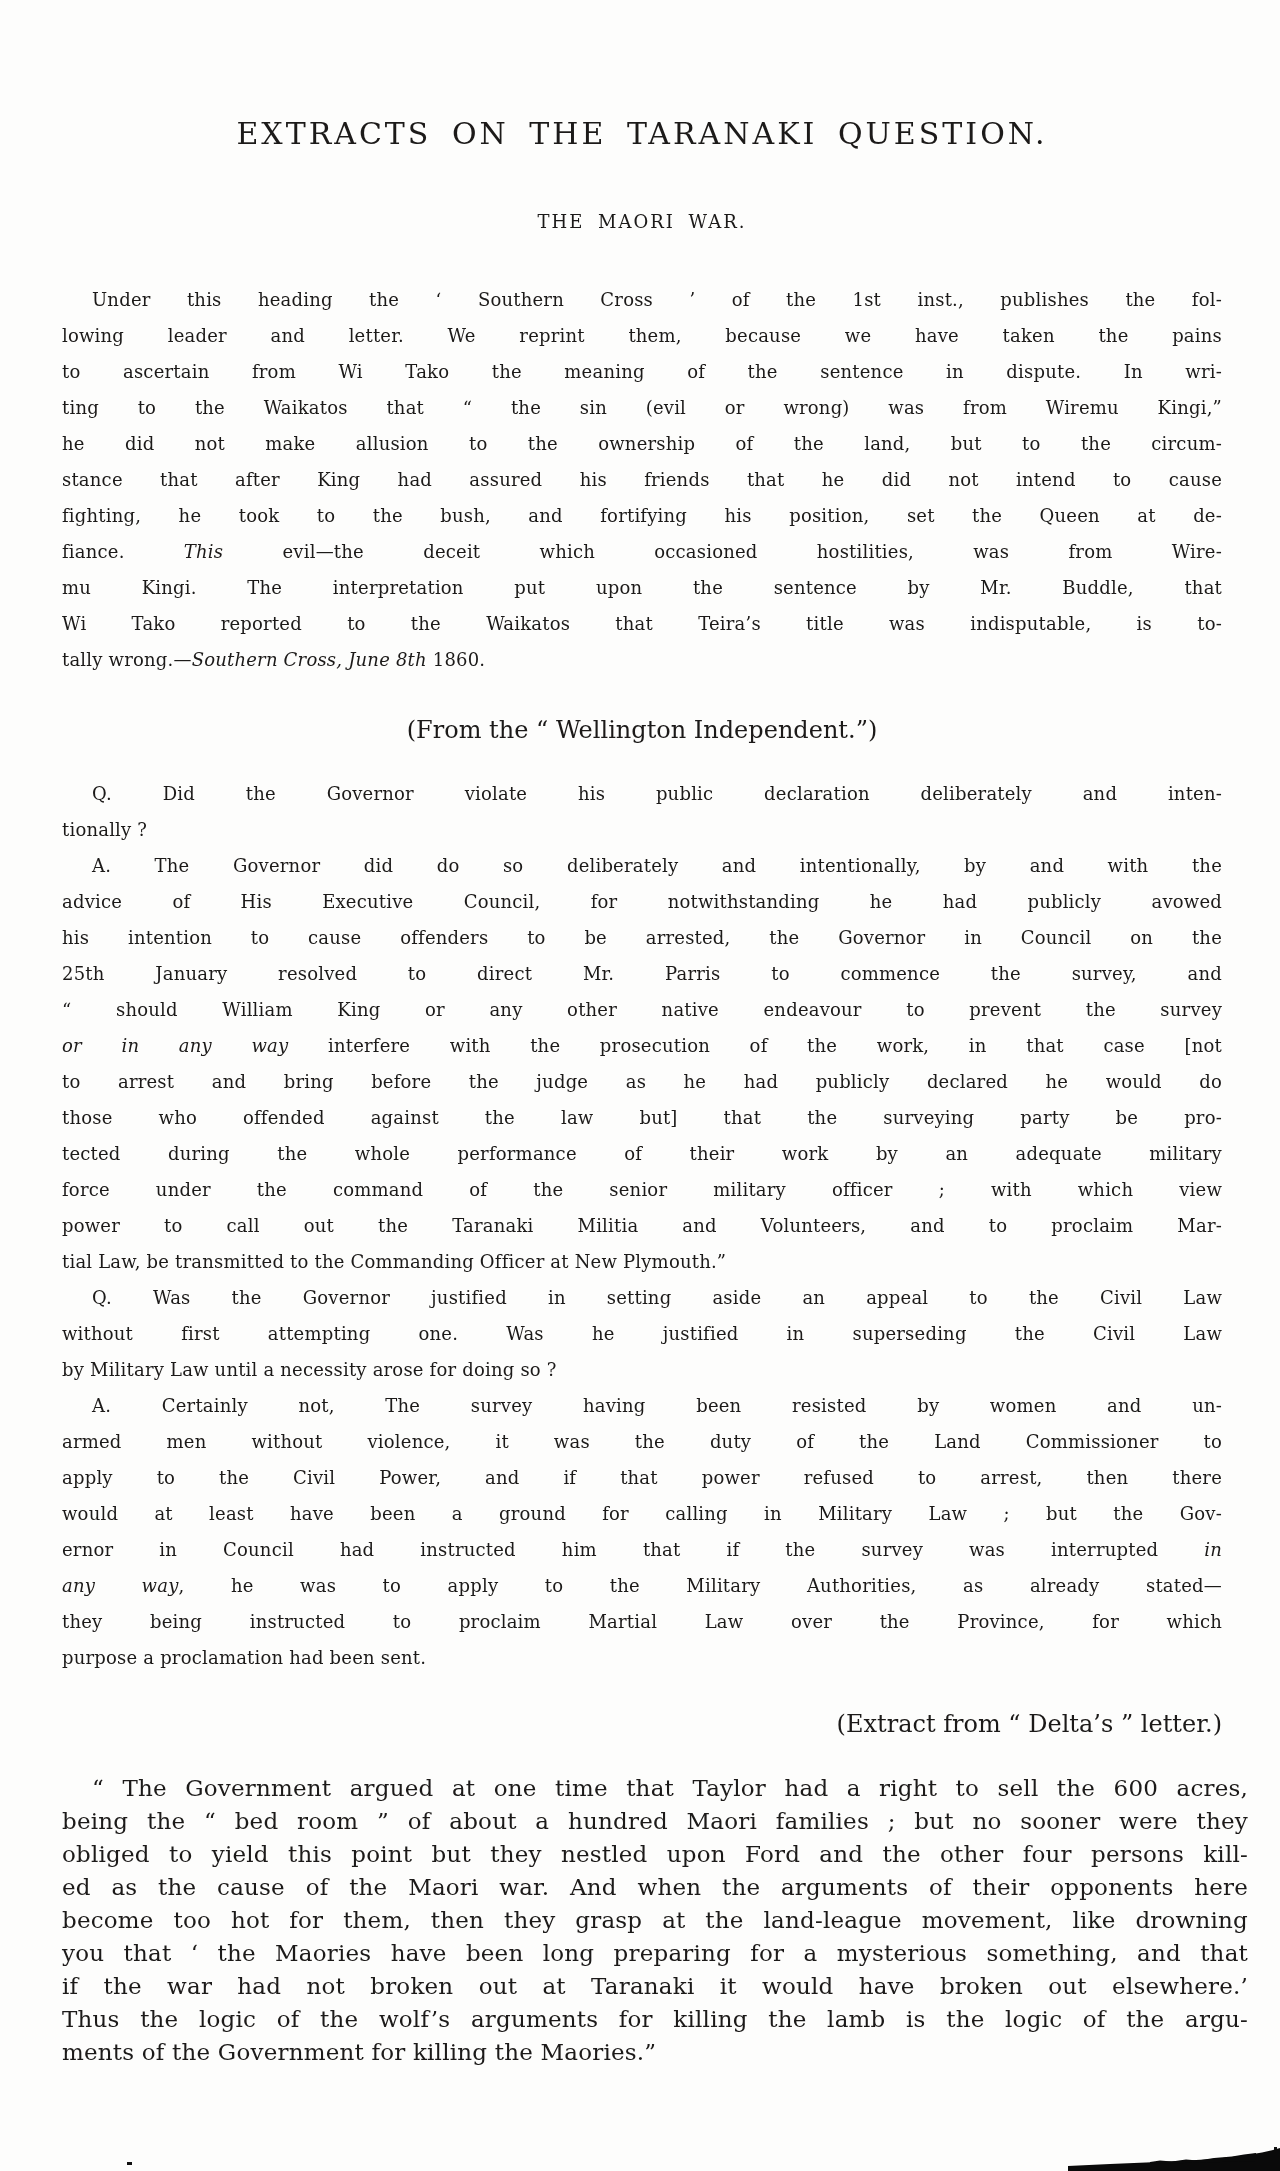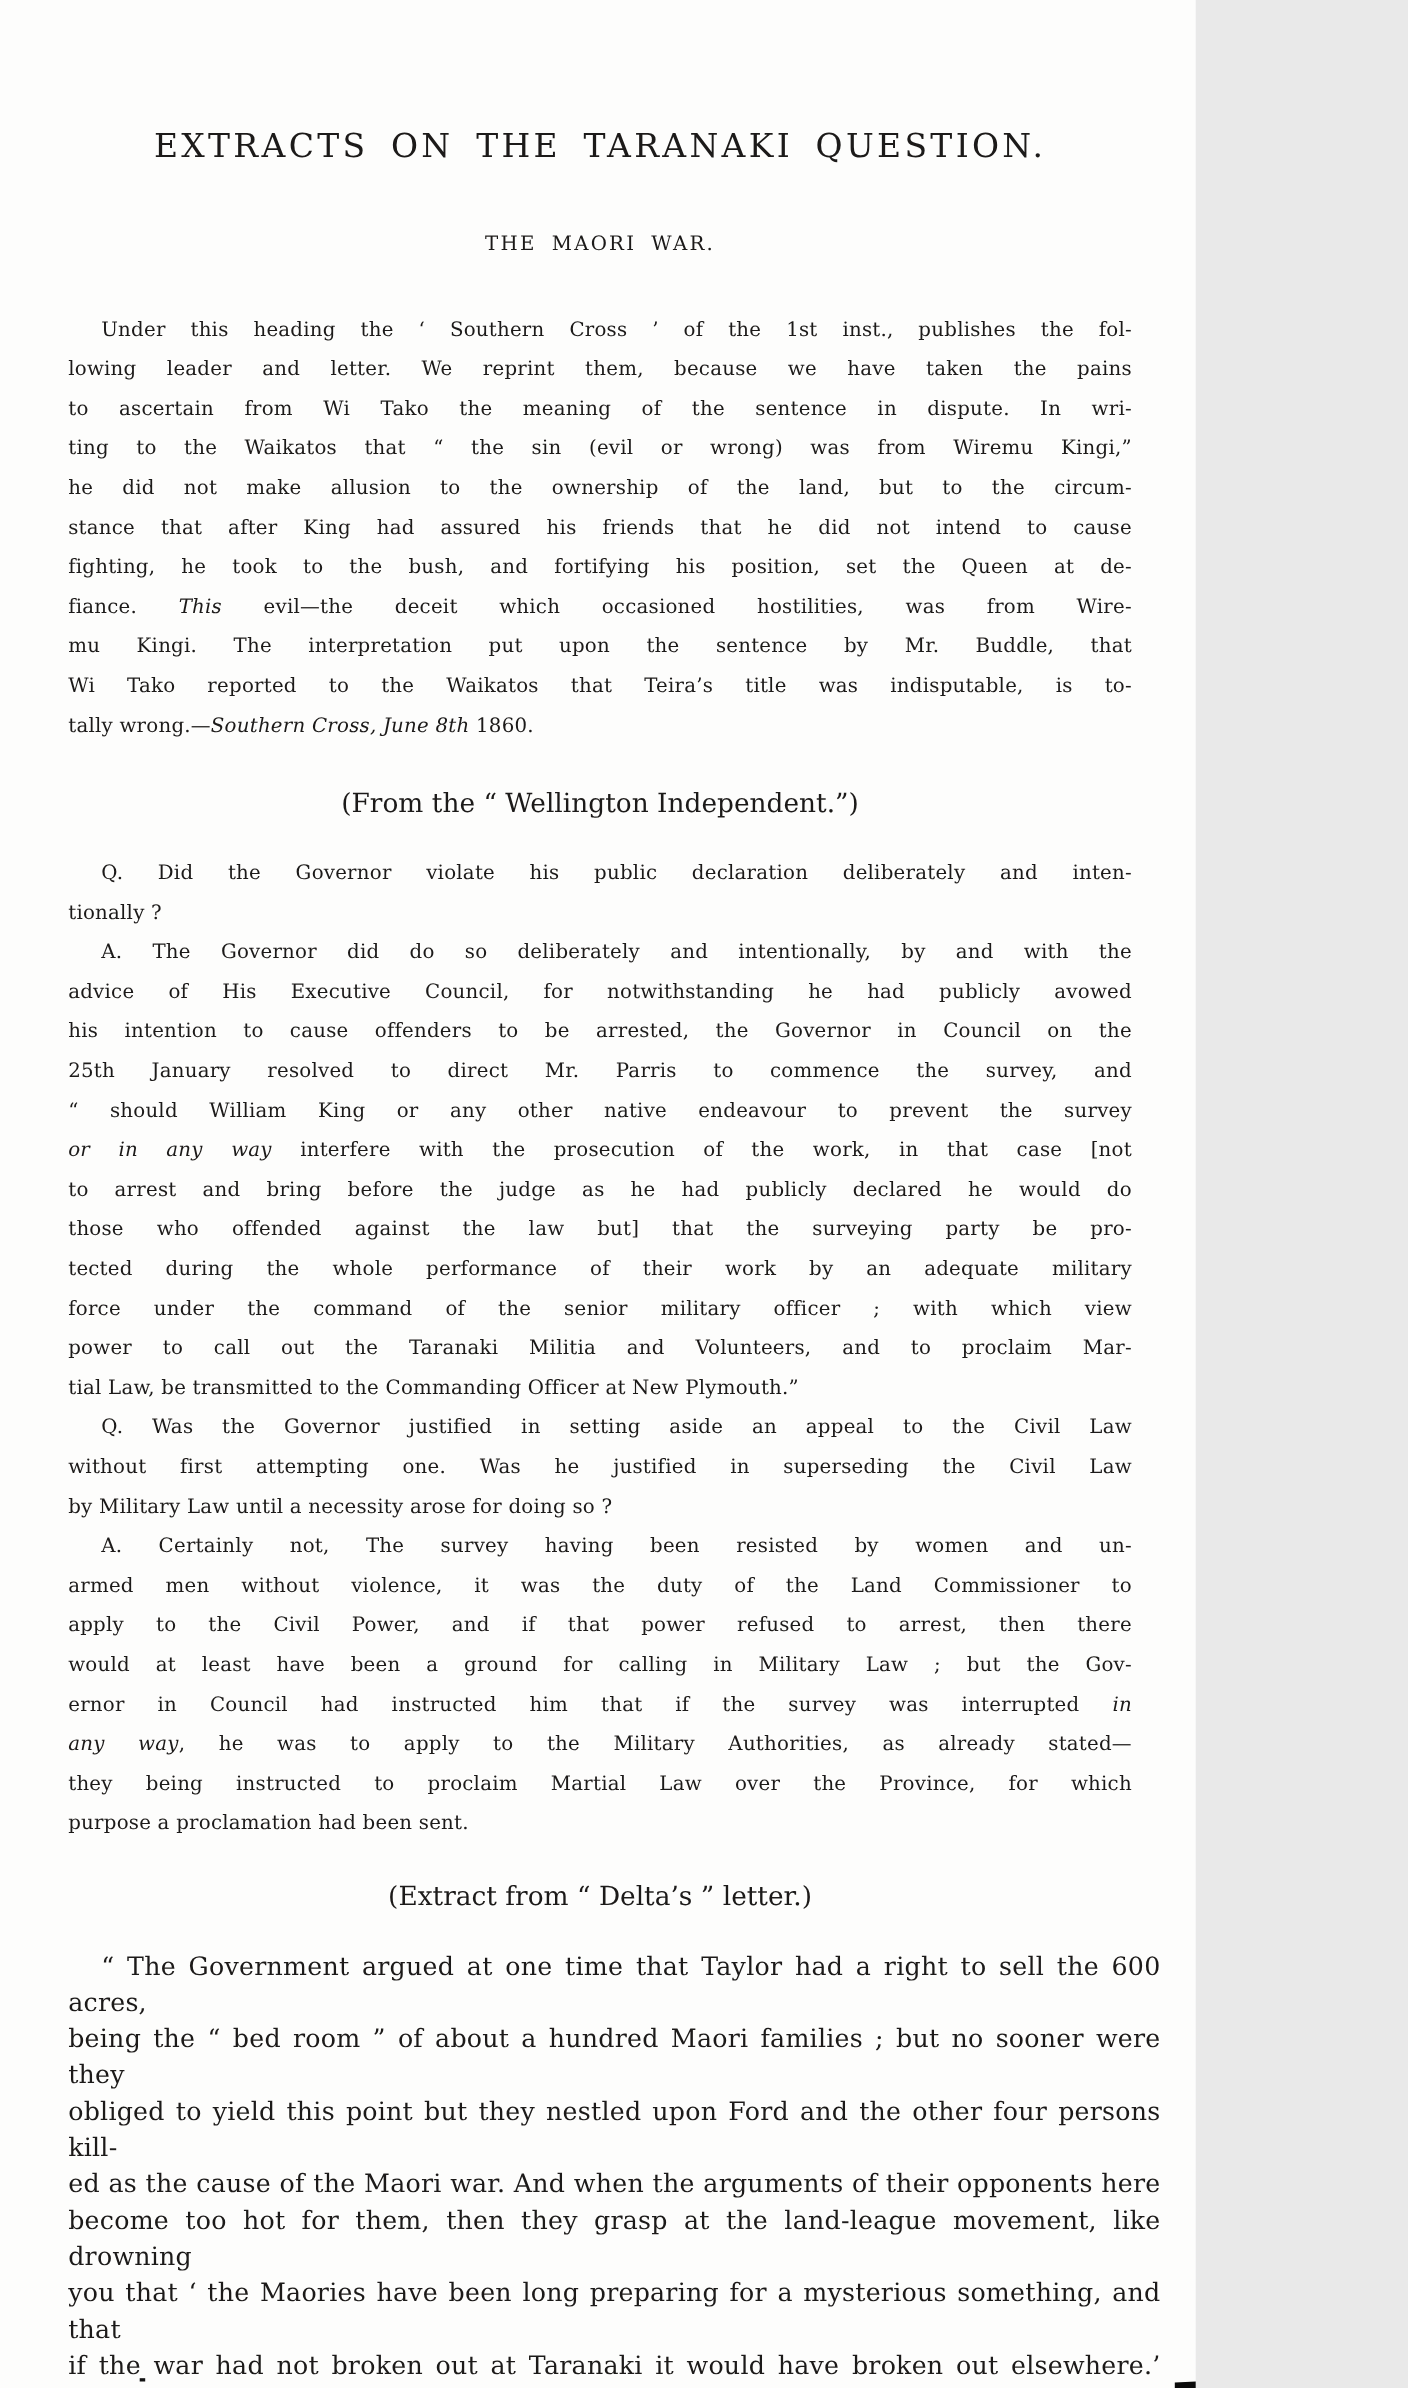--- a/index.html
+++ b/index.html
@@ -9,21 +9,21 @@
   * { box-sizing: border-box; }
   html, body { margin: 0; padding: 0; }
   body {
     width: 1280px;
     height: 2171px;
     background: #e9e9e9;
     font-family: "DejaVu Serif", "Liberation Serif", serif;
   }
   .page {
     position: relative;
-    width: 1087px;
+    width: 1280px;
     height: 2171px;
     background: var(--paper);
     color: var(--ink);
     overflow: hidden;
   }
   .column {
     padding: 0 58px 0 62px;
   }
   .doc-title {
     margin: 0;
@@ -70,20 +70,21 @@
     line-height: 36px;
   }
   [data-name="source-heading-wellington"] {
     margin-top: 34px;
     margin-bottom: 28px;
   }
   [data-name="source-heading-delta"] {
     margin-top: 30px;
     margin-bottom: 30px;
     font-size: 24px;
+    text-align: right;
   }
   [data-name="leader-paragraph"] { margin-bottom: 0; }
   .para.small {
     font-size: 23px;
     line-height: 33px;
     margin-right: -26px; 
   }
   .artifact-svg {
     position: absolute;
     left: 0;

